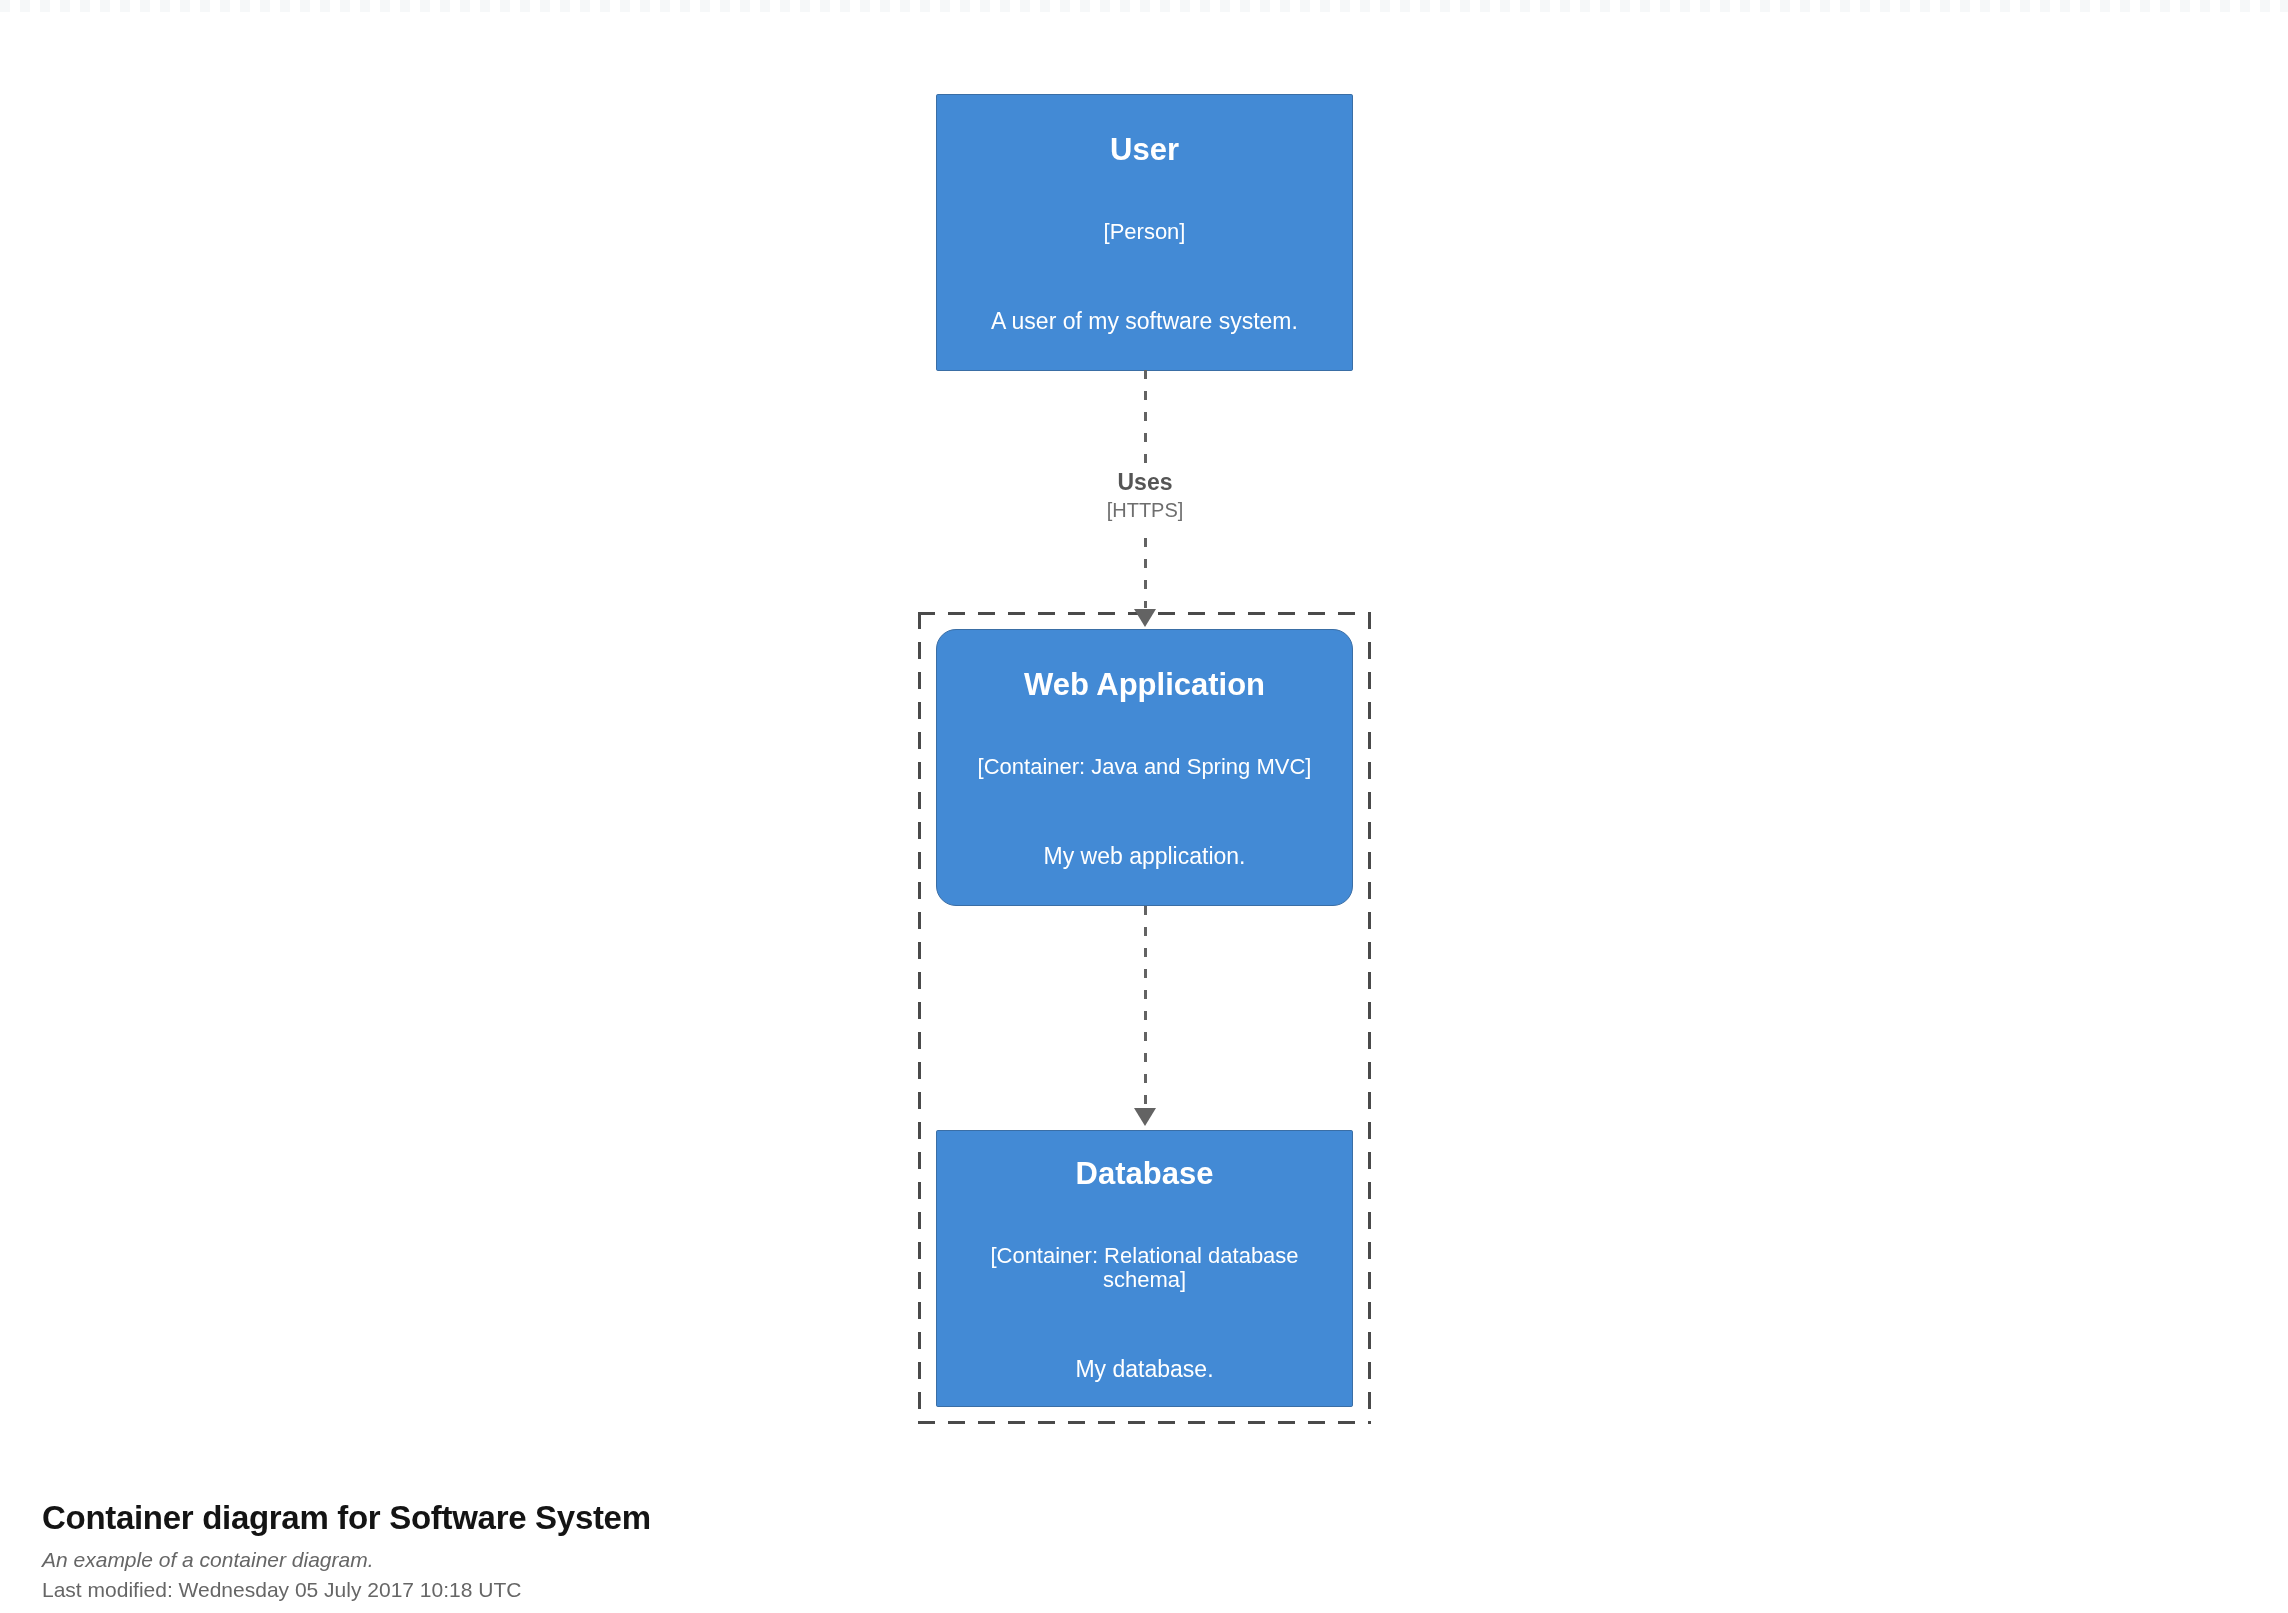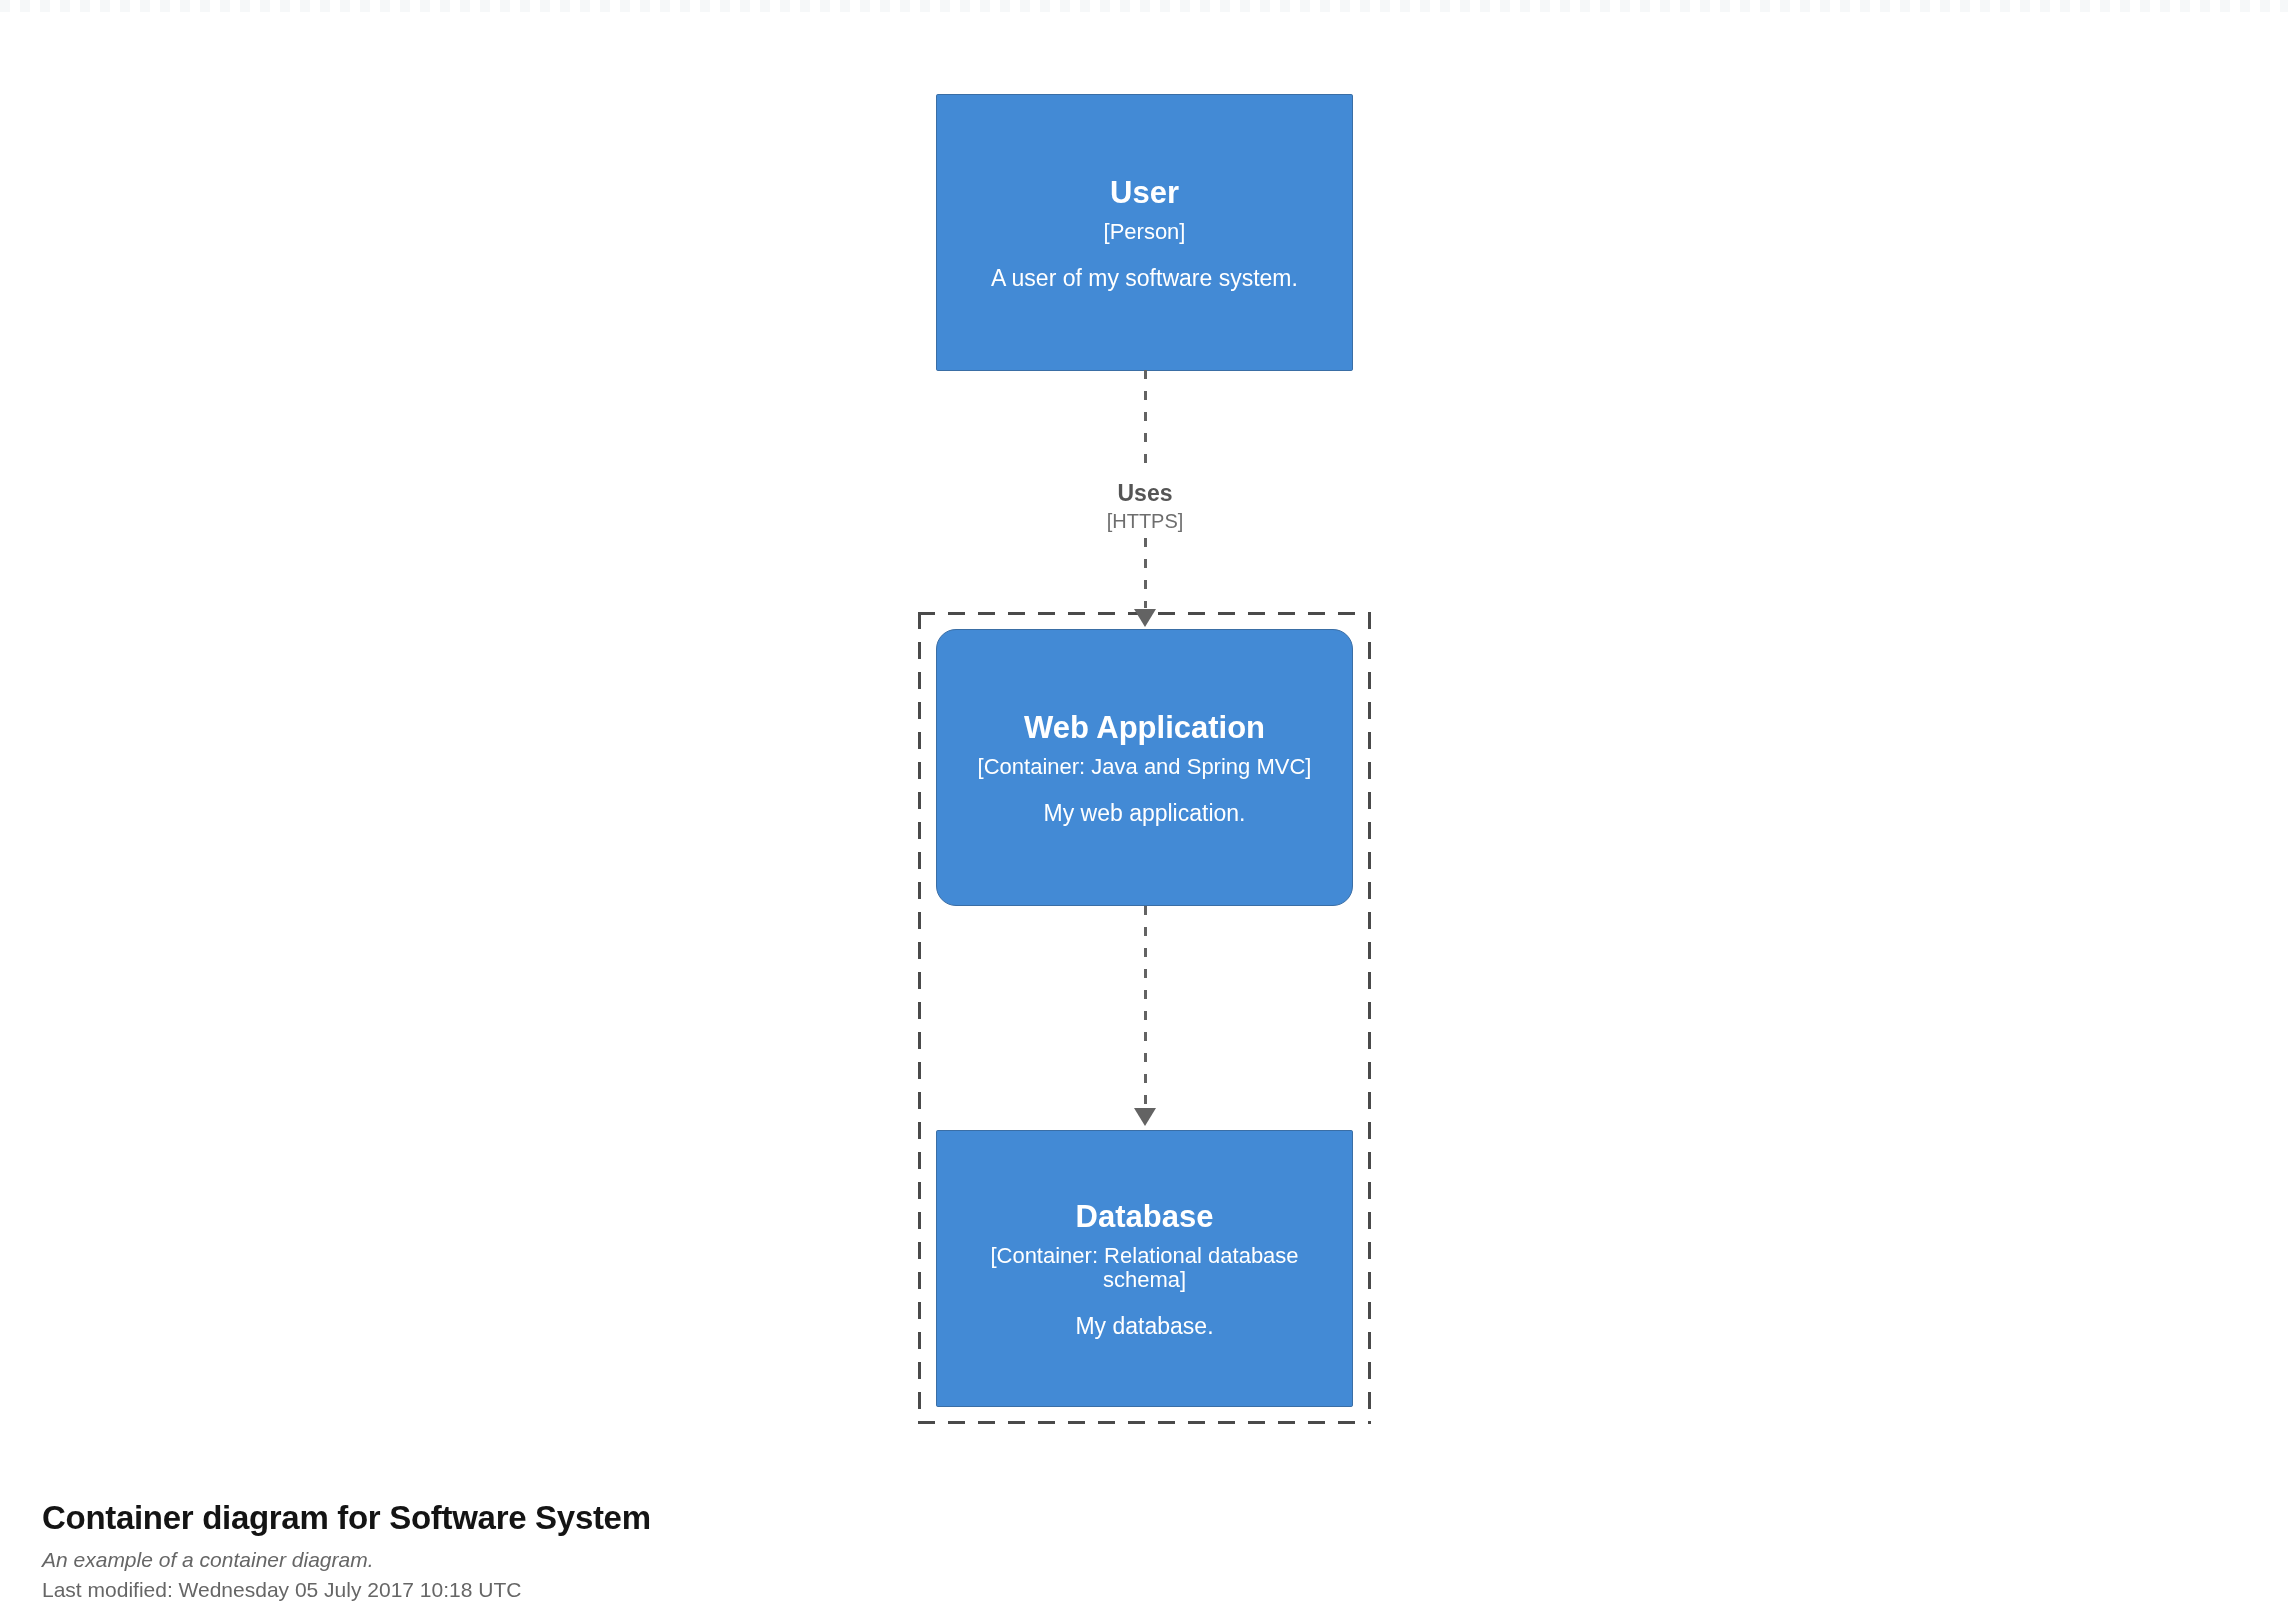--- a/index.html
+++ b/index.html
@@ -34,20 +34,21 @@
     position: absolute;
     width: 417px; height: 277px;
     background: var(--element-fill);
     border: 1.8px solid var(--element-border);
     border-radius: 1.8px;
     color: var(--element-text);
     display: flex; flex-direction: column;
     align-items: center; justify-content: center;
     text-align: center;
     padding: 0 16.6px;
+    gap: 43px;
   }
   .node-user     { left: 936px; top: 94px;  }
   .node-webapp   { left: 936px; top: 629px; border-radius: 20px;  }
   .node-database { left: 936px; top: 1130px; }
   .node-title { font-size: 31px; font-weight: bold; line-height: 41px; margin-bottom: 7.4px; }
   .node-meta  { font-size: 22px; line-height: 24px; margin-bottom: 20px; }
   .node-desc  { font-size: 23px; line-height: 29.5px; }
 
   
   .boundary { position: absolute; left: 918px; top: 612px; width: 453px; height: 812px; }
@@ -80,21 +81,21 @@
     border-top: 18.5px solid var(--relationship-color);
   }
   .rel-arrow-1 { top: 609px; }
   .rel-arrow-2 { top: 1108px; }
   .rel-label {
     position: absolute; left: 1145px; transform: translateX(-50%);
     background: var(--page-background);
     text-align: center; z-index: 3;
     padding: 3.7px 11px;
   }
-  .rel-label-1 { top: 464px; margin-top: 11px; }
+  .rel-label-1 { top: 464px; }
   .rel-label-2 { top: 972px; }
   .rel-label .rel-name { font-size: 23px; font-weight: bold; line-height: 28px; color: var(--relationship-text); white-space: nowrap; }
   .rel-label .rel-tech { font-size: 20px; line-height: 24px; color: var(--relationship-tech); margin-top: 2.8px; white-space: nowrap; }
 
   
   .footer { position: absolute; left: 42px; top: 1497px; }
   .footer-title {
     font-size: 33px; font-weight: bold; color: var(--footer-title-color);
     line-height: 41px; letter-spacing: -0.3px;
   }

